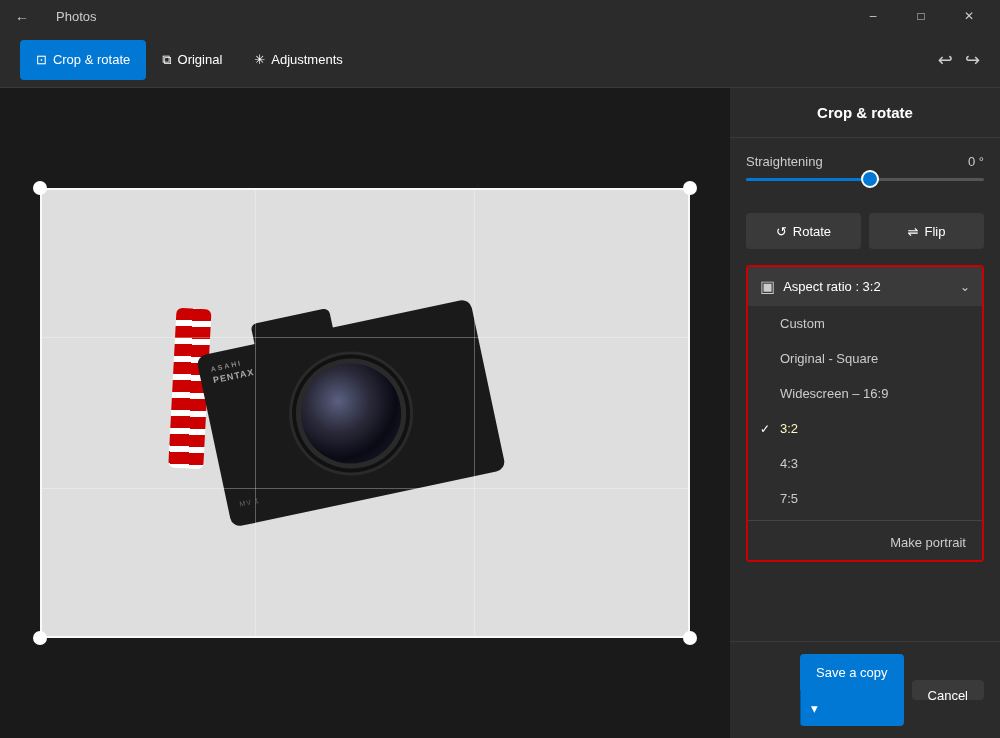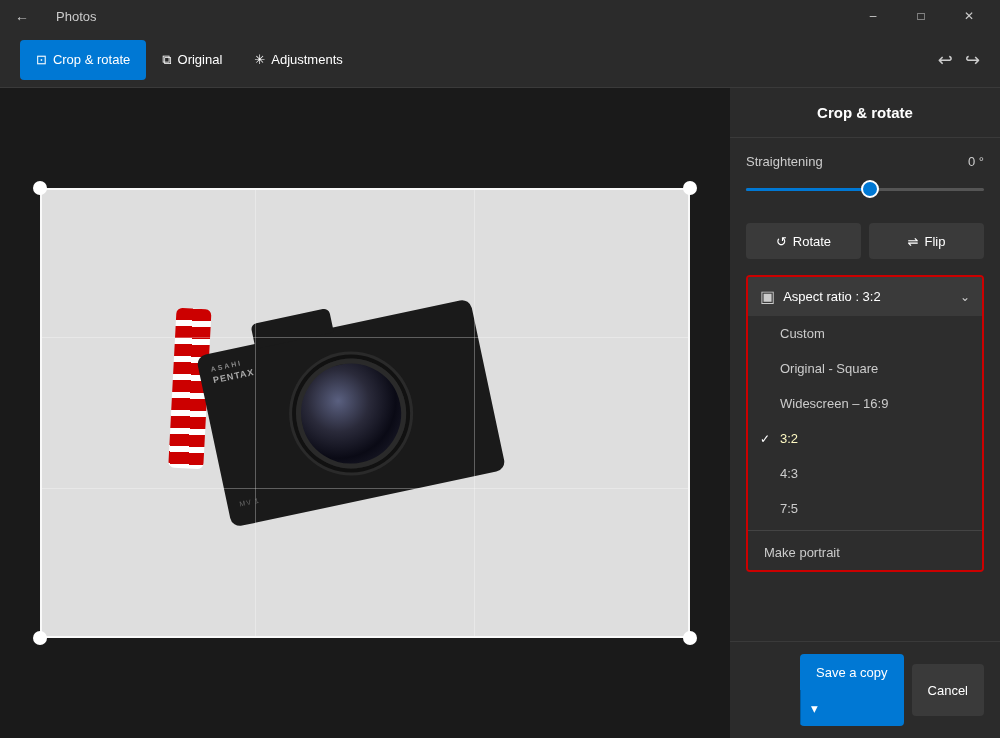--- a/index.html
+++ b/index.html
@@ -179,21 +179,20 @@
       color: #fff;
       border-bottom: 1px solid #3a3a3a;
     }
     .panel-section {
       padding: 16px;
     }
     .section-header {
       display: flex;
       justify-content: space-between;
       align-items: flex-end;
-      margin-bottom: 10px;
       gap: 38px;
     }
     .section-label {
       font-size: 13px;
       color: #ccc;
     }
     .section-value {
       font-size: 13px;
       color: #ccc;
     }
@@ -279,20 +278,21 @@
       color: #ccc;
     }
     .chevron-icon {
       color: #ccc;
       font-size: 12px;
     }
 
     
     .aspect-list {
       background: #2d2d2d;
+      text-align: right;
     }
     .aspect-item {
       padding: 10px 16px 10px 32px;
       font-size: 13px;
       color: #ccc;
       cursor: pointer;
       position: relative;
       display: flex;
       align-items: center;
     }
@@ -354,21 +354,21 @@
       align-items: center;
     }
     .cancel-btn {
       background: #3a3a3a;
       color: #fff;
       border: none;
       padding: 8px 16px;
       font-size: 13px;
       cursor: pointer;
       border-radius: 4px;
-      height: 52px;
+      height: 20px;
     }
 
     .panel-scroll {
       flex: 1;
       overflow-y: auto;
     }
     .panel-scroll::-webkit-scrollbar { width: 4px; }
     .panel-scroll::-webkit-scrollbar-thumb { background: #555; border-radius: 2px; }
   </style>
 </head>

